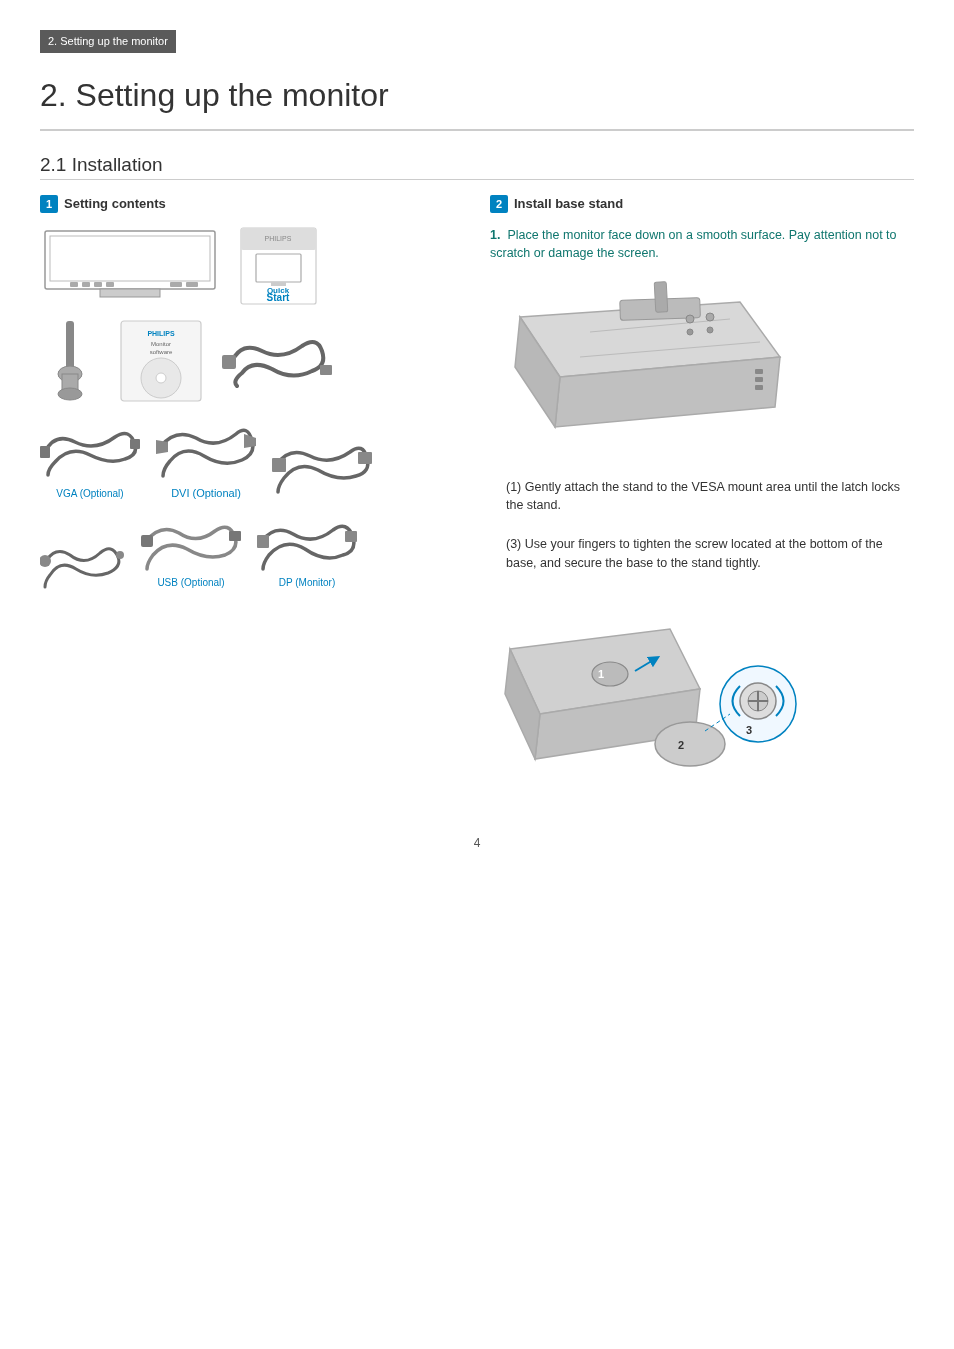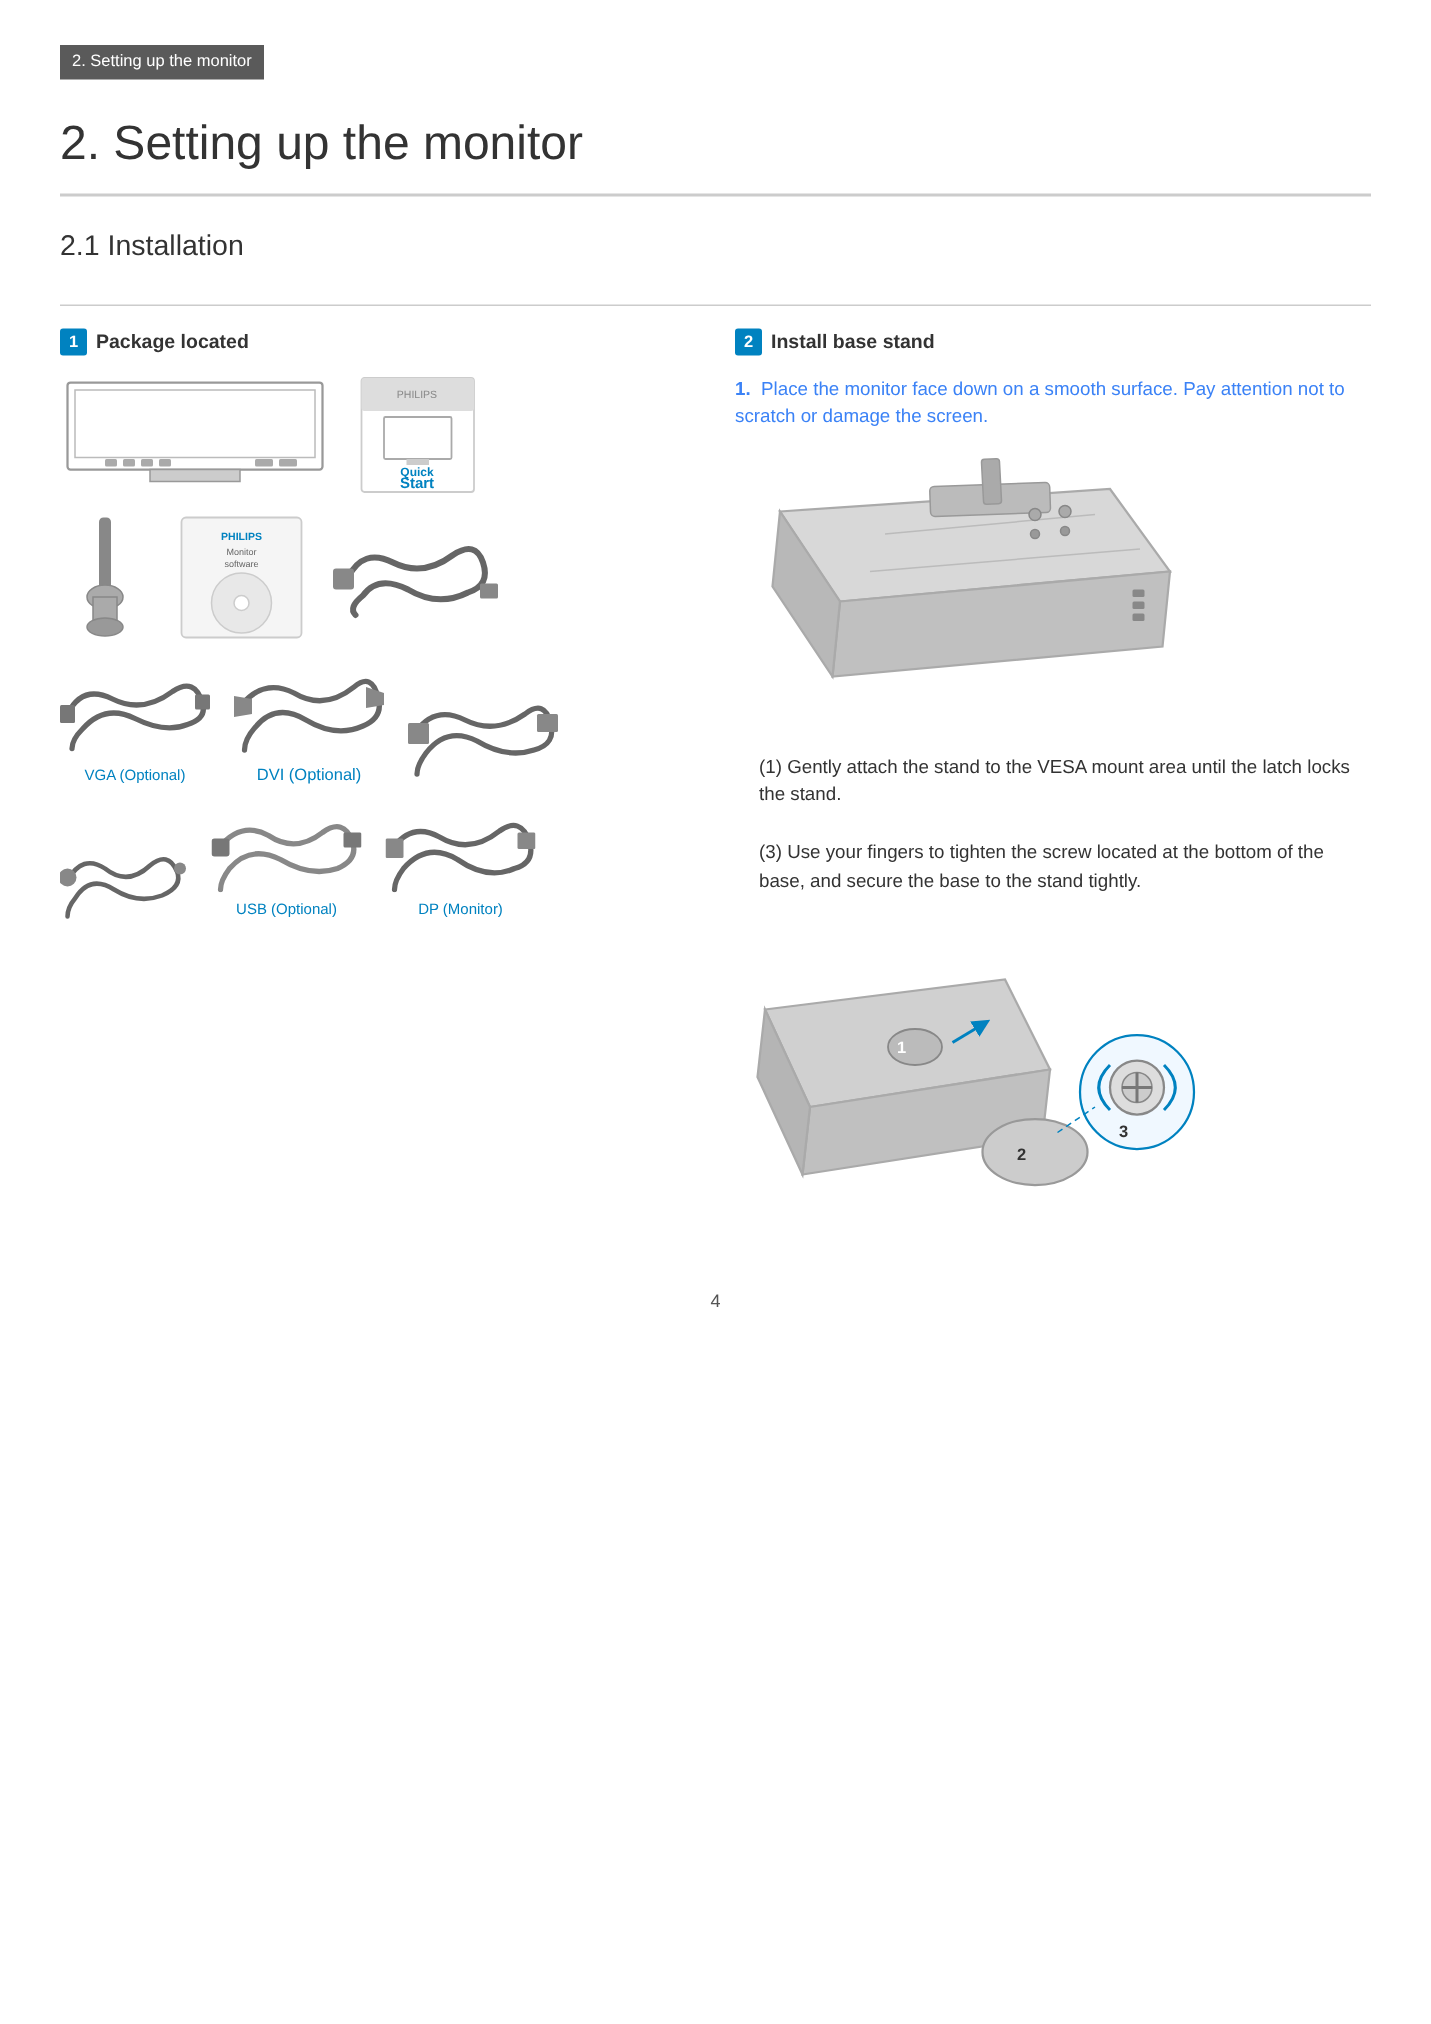--- a/index.html
+++ b/index.html
@@ -33,21 +33,21 @@
       padding-bottom: 10px;
       margin-bottom: 20px;
     }
 
     
     .section-title {
       font-size: 19px;
       font-weight: 400;
       color: #333;
       border-bottom: 1px solid #ccc;
-      padding-bottom: 24px;
+      padding-bottom: 0;
       margin-bottom: 14px;
     }
 
     
     .numbered-badge {
       display: inline-flex;
       align-items: center;
       justify-content: center;
       width: 18px;
       height: 18px;
@@ -103,21 +103,21 @@
       color: #0082c0;
     }
     .pkg-item .label {
       margin-top: 4px;
       text-align: center;
     }
 
     
     .instr-text {
       font-size: 12.5px;
-      color: #3b82f6;
+      color: #0f766e;
       margin-bottom: 10px;
     }
     .instr-text.numbered {
       margin-bottom: 14px;
     }
     .sub-item {
       margin-left: 16px;
       margin-bottom: 8px;
       font-size: 12.5px;
       color: #333;
@@ -153,21 +153,21 @@
 <h1 class="page-title">2.  Setting up the monitor</h1>
 
 
 <h2 class="section-title">2.1  Installation</h2>
 
 <div class="two-col">
 
   <div class="left-col">
     <div class="subsection-header">
       <span class="numbered-badge">1</span>
-      <span>Package located</span>
+      <span>Setting contents</span>
     </div>
 
     <div class="pkg-grid">
 
       <div class="pkg-row">
 
         <div class="pkg-item">
           <svg width="180" height="80" viewBox="0 0 180 80">
 
             <rect x="5" y="5" width="170" height="58" fill="none" stroke="#999" stroke-width="1.5" rx="2"></rect>

